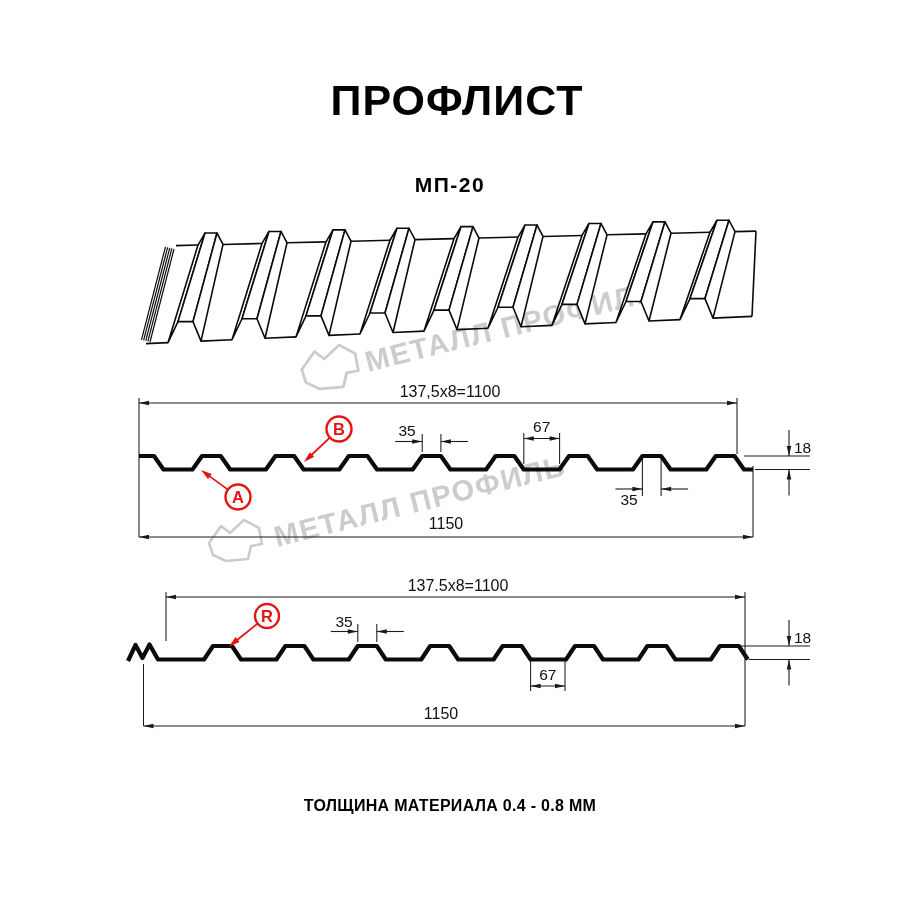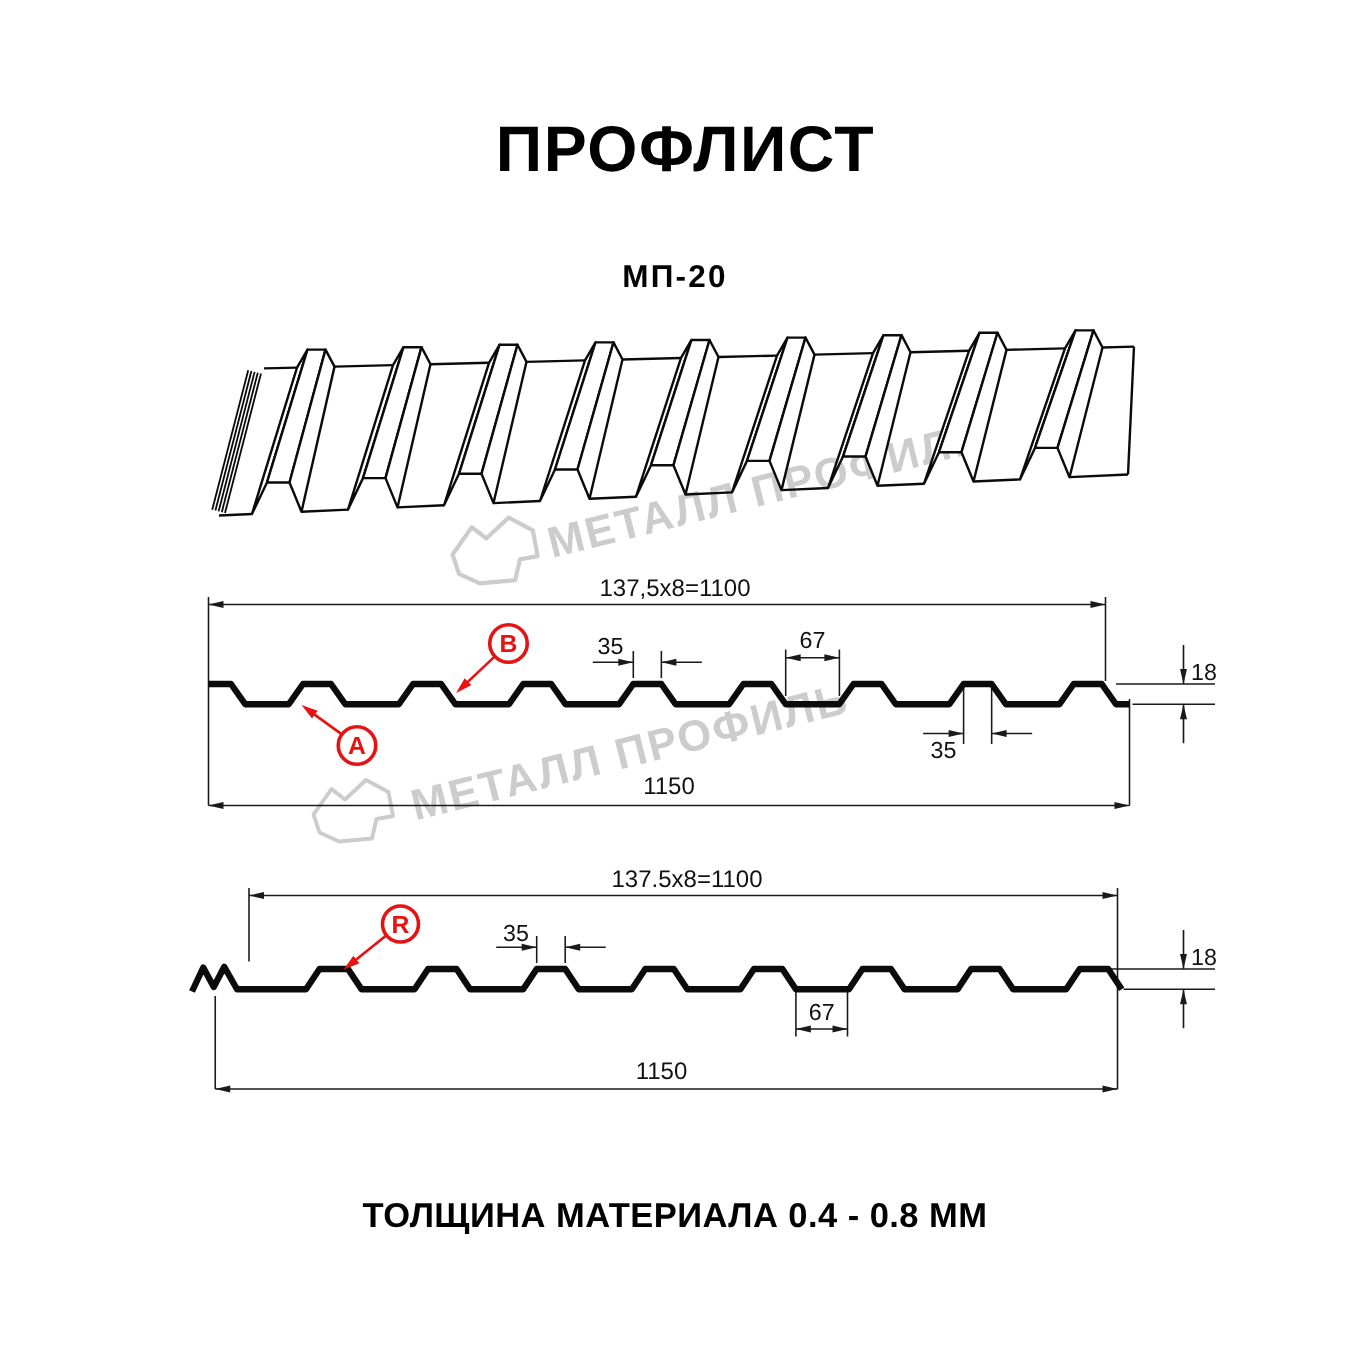--- a/index.html
+++ b/index.html
@@ -3,21 +3,21 @@
 <meta charset="utf-8">
 <style>
   html,body{margin:0;padding:0;}
   body{width:900px;height:900px;background:#ffffff;position:relative;overflow:hidden;
        font-family:"Liberation Sans",sans-serif;}
   .title{position:absolute;left:0;right:0;top:76px;text-align:center;
          font-size:43px;font-weight:800;letter-spacing:1px;color:#000;padding-left:14px;}
   .subtitle{position:absolute;left:0;right:0;top:130px;text-align:center;
          font-size:21px;font-weight:700;letter-spacing:1.5px;color:#000;margin-top:43px;}
   .footer-note{position:absolute;left:0;right:0;top:797px;text-align:center;
-         font-size:23px;font-weight:700;letter-spacing:0.3px;color:#000;}
+         font-size:16px;font-weight:700;letter-spacing:0.3px;color:#000;}
   .svg-wrap{position:absolute;left:0;top:0;width:900px;height:900px;}
   svg text{font-family:"Liberation Sans",sans-serif;}
 </style>
 </head>
 <body>
 
 <div class="title">ПРОФЛИСТ</div>
 <div class="subtitle">МП-20</div>
 
 <div class="svg-wrap">

